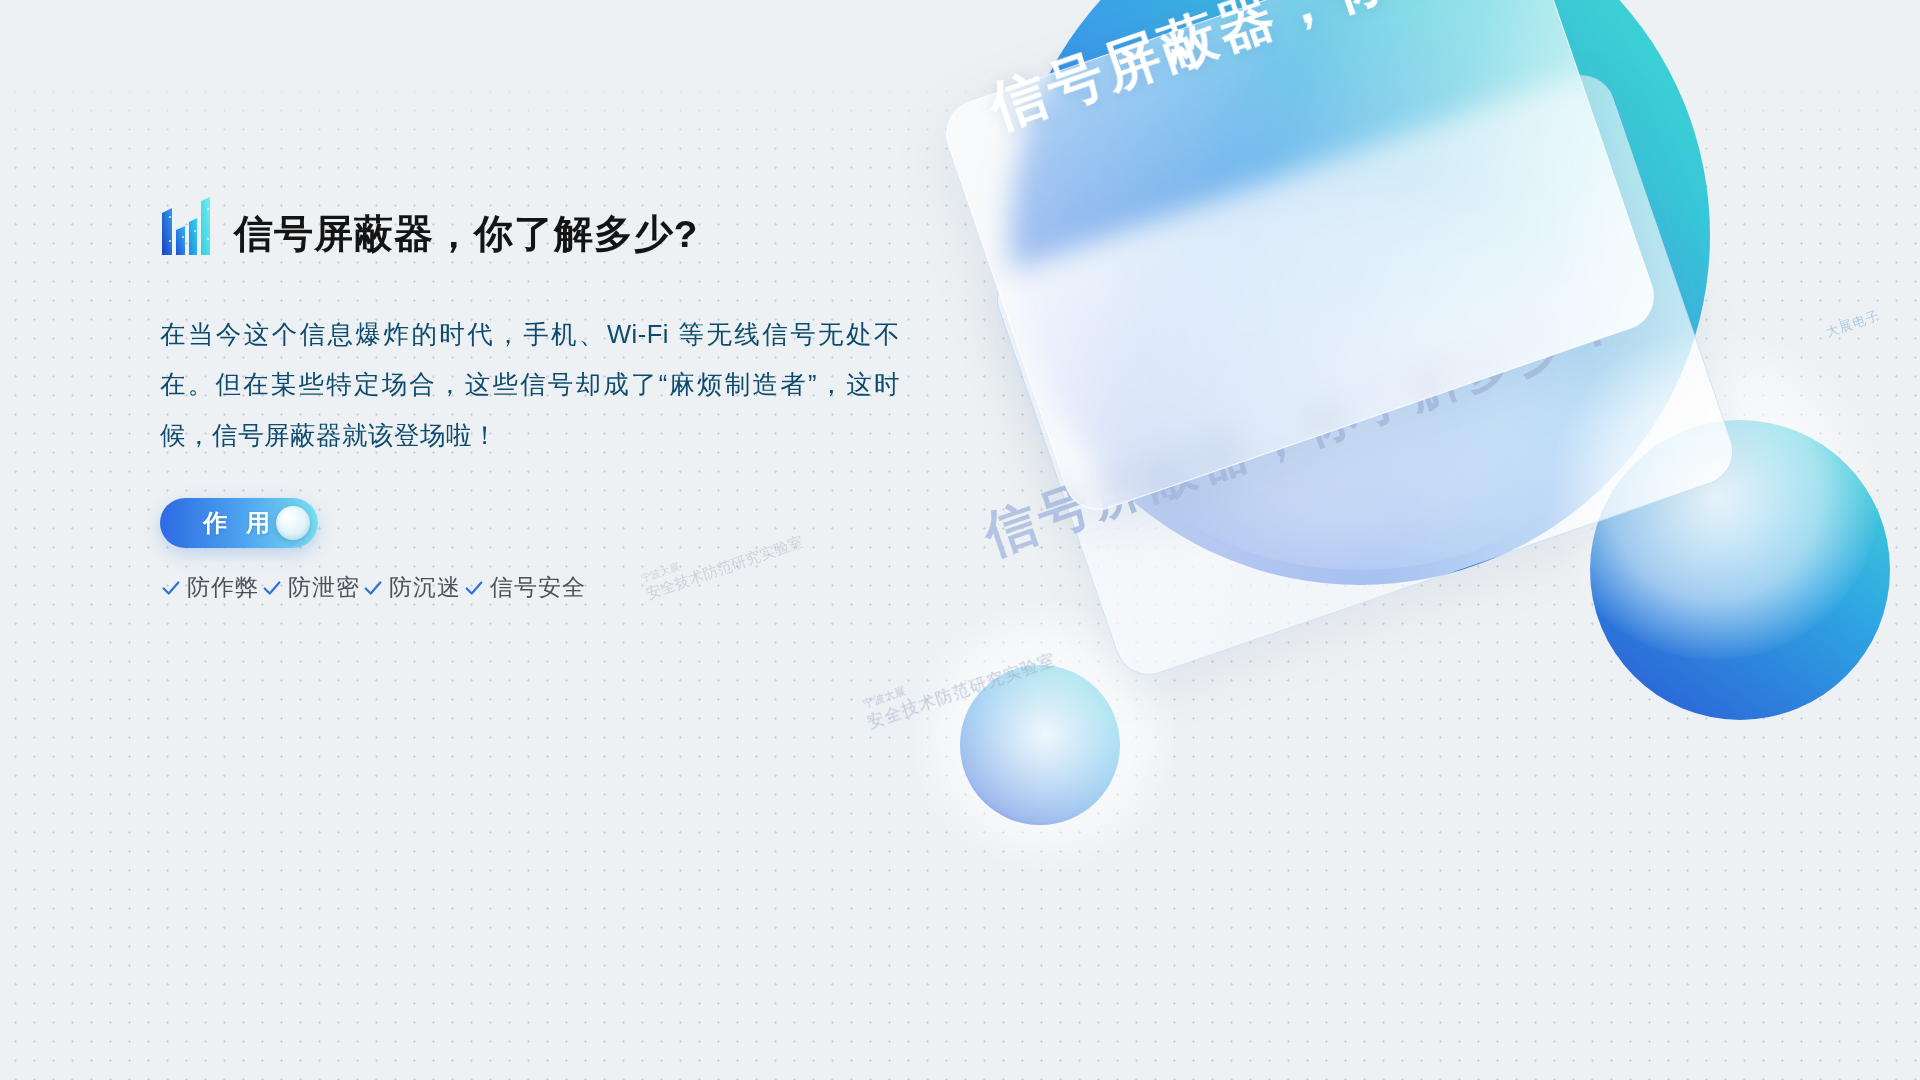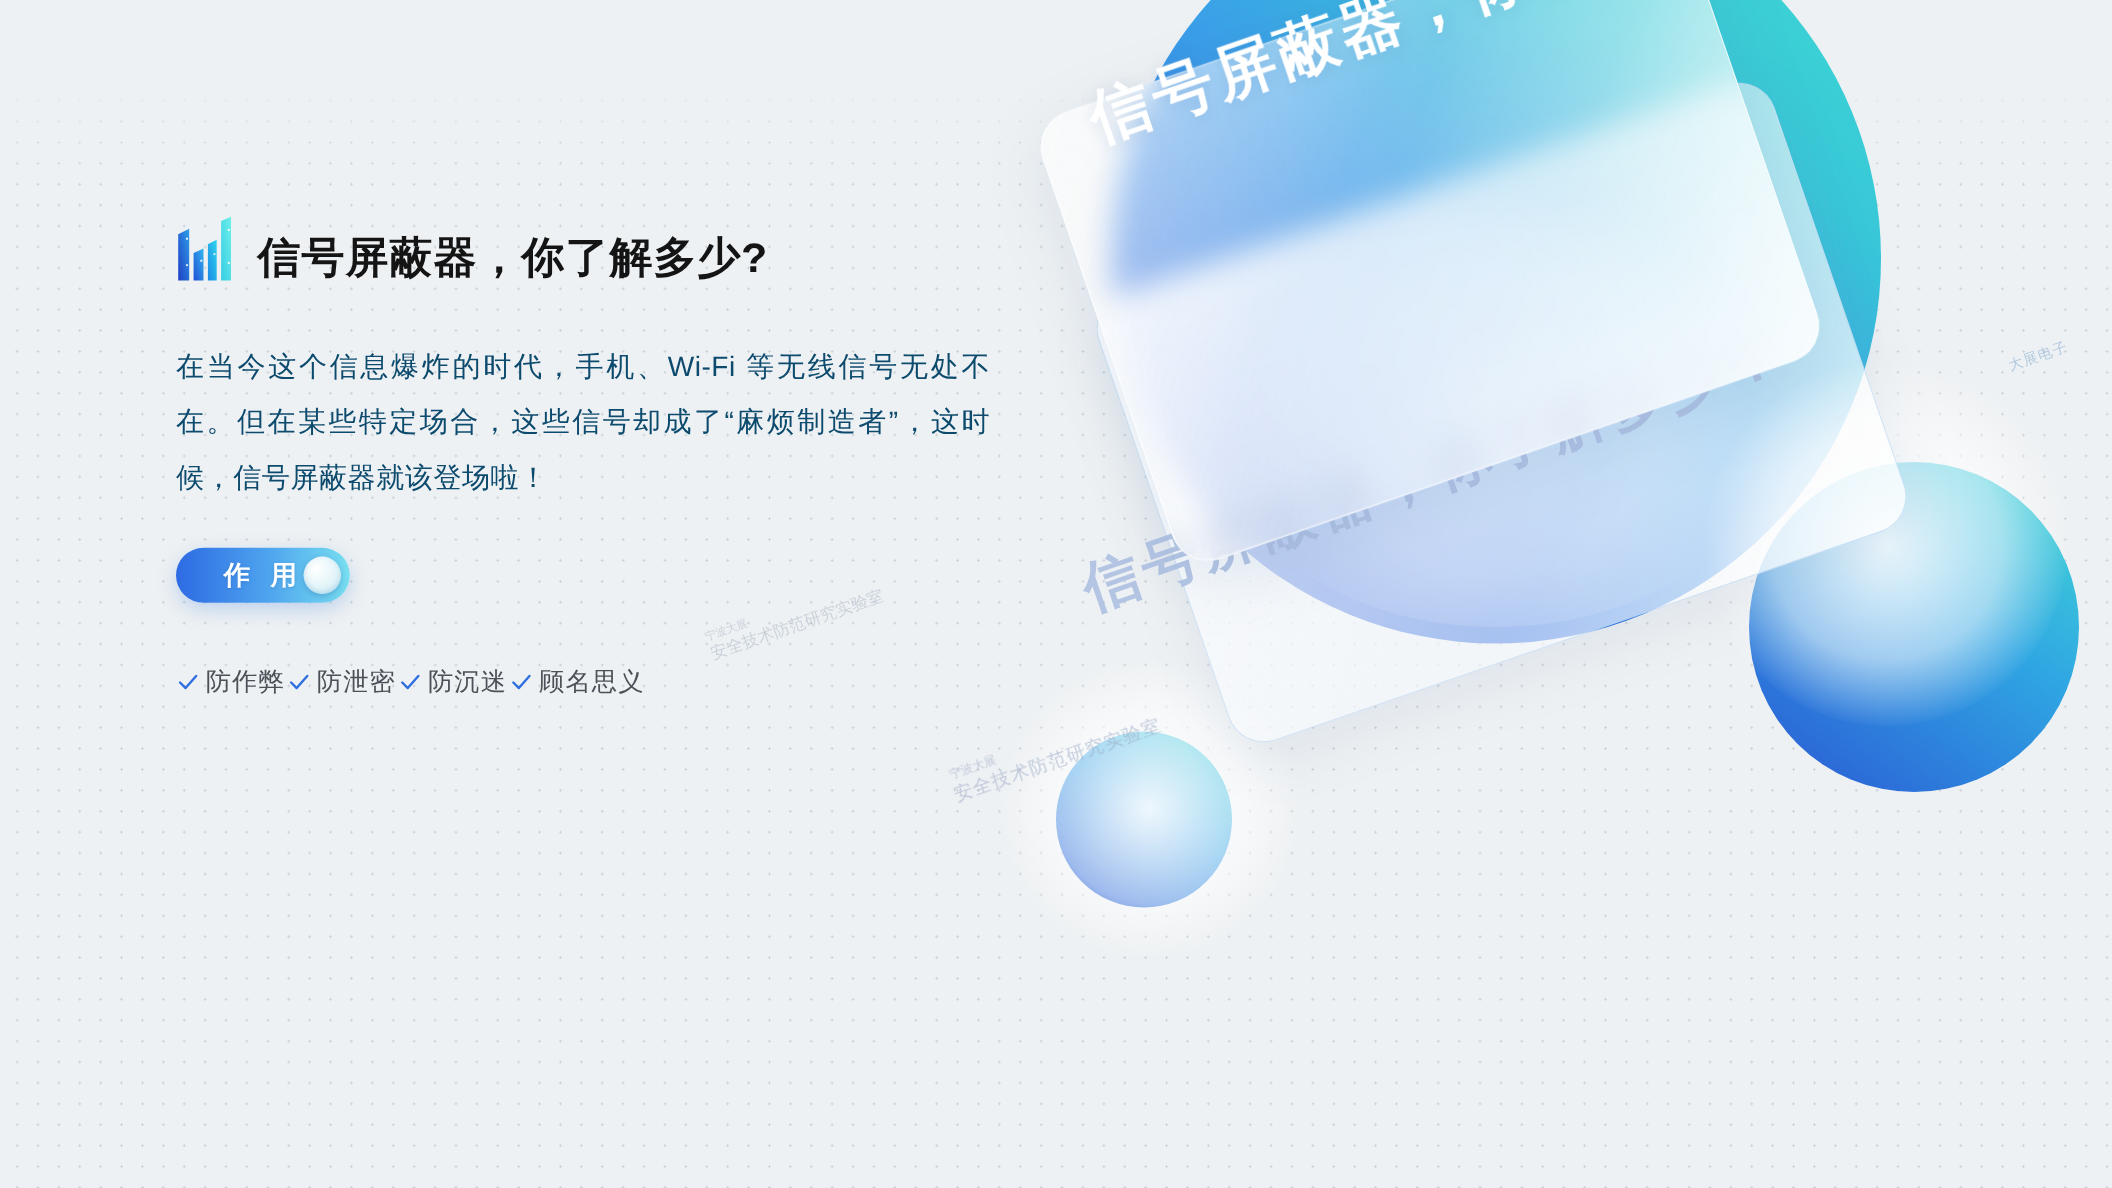--- a/index.html
+++ b/index.html
@@ -147,21 +147,21 @@
     font-size:24px; font-weight:700; color:#fff; letter-spacing:6px;
     text-shadow:0 1px 3px rgba(20,70,150,.25);
   }
   .pillKnob{
     width:34px; height:34px; border-radius:50%;
     background:radial-gradient(circle at 35% 32%, #ffffff 0%, #e3f4f9 55%, #cfe9f2 100%);
     box-shadow:0 2px 6px rgba(25,80,150,.28), inset 0 -2px 5px rgba(130,190,220,.45);
   }
 
   
-  .tagRow{ margin-top:56px; display:flex; align-items:center; }
+  .tagRow{ margin-top:24px; display:flex; align-items:center; }
   .tagItem{ display:flex; align-items:center; }
   .tick{ width:22px; height:22px; flex:0 0 auto; margin-right:5px; }
   .tagText{ font-size:23px; color:#4b5158; letter-spacing:1px; margin-right:2px; }
 </style>
 </head>
 <body>
 
 <div id="dots"></div>
 <div id="dotsFadeTop"></div>
 
@@ -260,16 +260,16 @@
     <span class="tagItem">
       <svg class="tick" viewBox="0 0 24 24">
         <path d="M4 12.5 L9.5 18 L20 6" fill="none" stroke="#2f6fe0" stroke-width="2.4" stroke-linecap="round" stroke-linejoin="round"></path>
       </svg>
       <span class="tagText">防沉迷</span>
     </span>
     <span class="tagItem">
       <svg class="tick" viewBox="0 0 24 24">
         <path d="M4 12.5 L9.5 18 L20 6" fill="none" stroke="#2f6fe0" stroke-width="2.4" stroke-linecap="round" stroke-linejoin="round"></path>
       </svg>
-      <span class="tagText">顾名思义</span>
+      <span class="tagText">信号安全</span>
     </span>
   </div>
 </div>
 
 </body></html>

